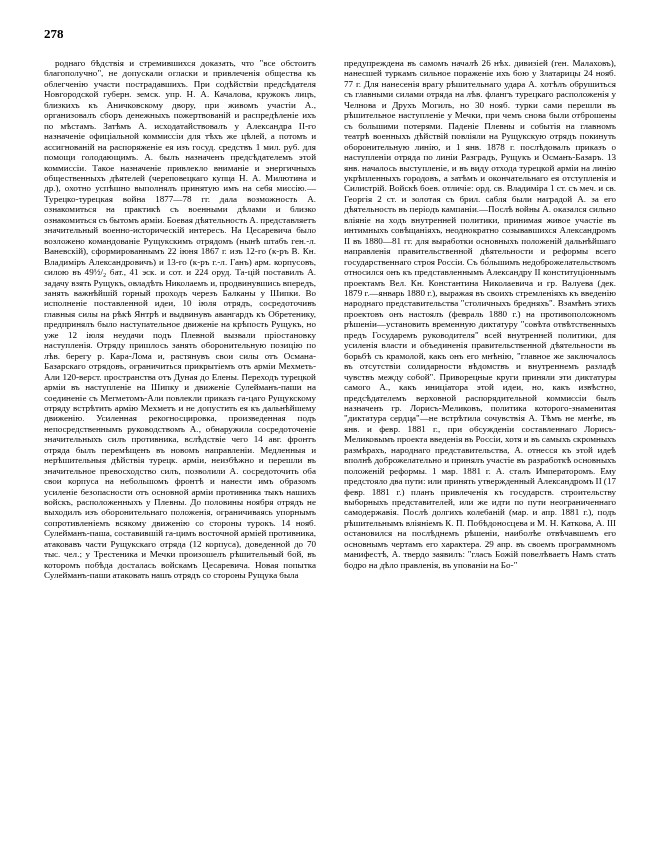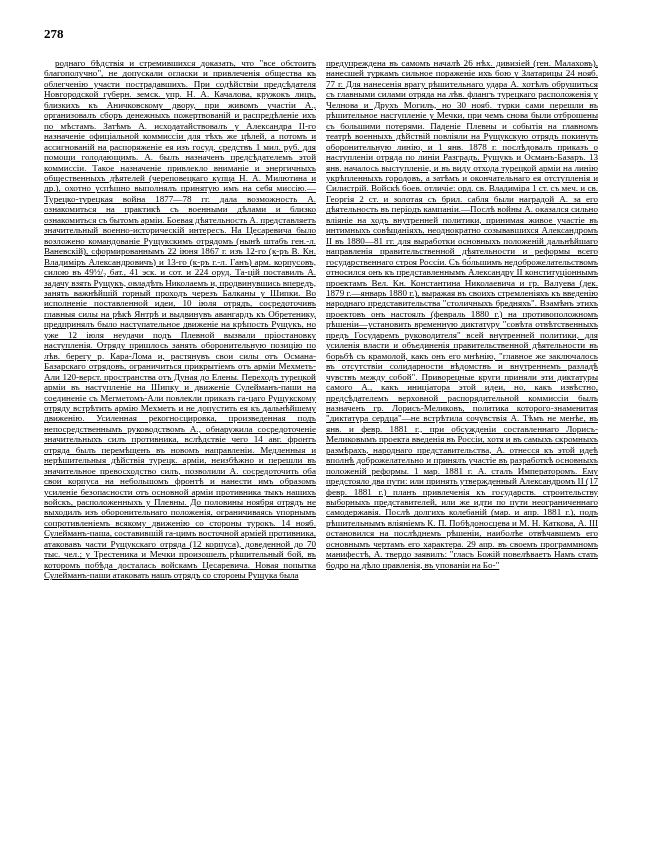--- a/index.html
+++ b/index.html
@@ -40,23 +40,22 @@
   .running-title {
     flex: 1 1 auto;
     text-align: center;
     font-size: 14.5px;
     font-weight: bold;
     letter-spacing: 0.2px;
     padding-right: 58px;
   }
   .columns {
     display: flex;
-    gap: 10px;
+    gap: 28px;
     height: 778px;
-    text-decoration: underline;
   }
   .col {
     width: 272px;
     flex: 0 0 272px;
   }
   .col p {
     margin: 0;
     font-size: 9.1px;
     line-height: 10.45px;
     text-align: justify;

